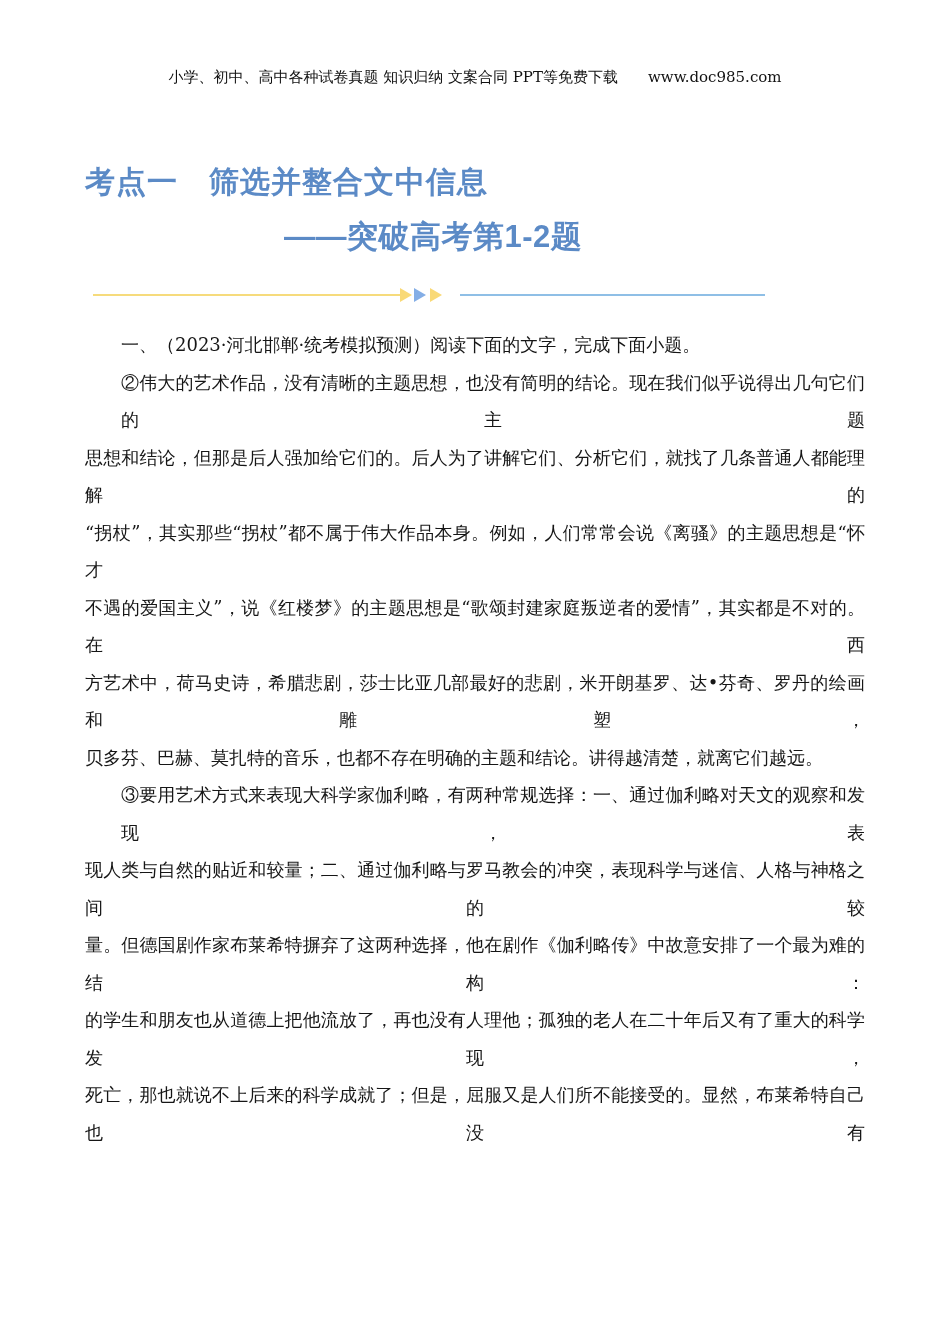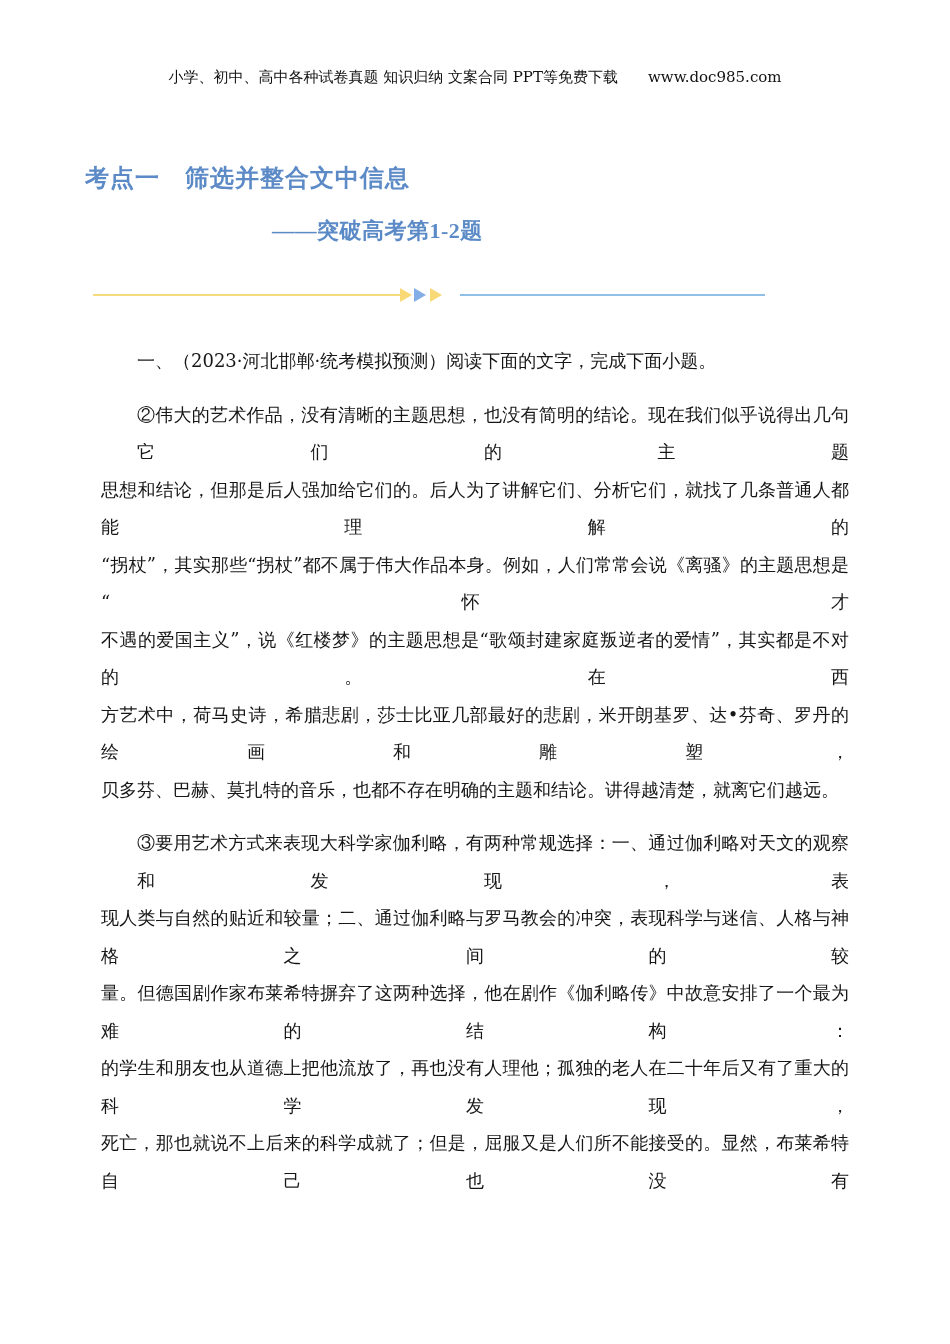--- a/index.html
+++ b/index.html
@@ -20,31 +20,31 @@
   }
   .site-header{
     position:absolute;top:68px;left:0;right:0;
     text-align:center;
     font-size:15px;color:#111111;
     white-space:nowrap;
   }
   .site-header .site-url{display:inline-block;margin-left:30px;}
   .heading-1{
     position:absolute;top:162px;left:85px;
-    font-size:24px;font-weight:bold;
+    font-size:30px;font-weight:bold;
     color:var(--heading-blue);
     font-family:"DejaVu Sans","Liberation Sans",sans-serif;
     letter-spacing:1px;
     white-space:nowrap;
   }
   .heading-2{
-    position:absolute;top:216px;left:272px;
-    font-size:22px;font-weight:bold;
+    position:absolute;top:216px;left:284px;
+    font-size:31px;font-weight:bold;
     color:var(--heading-blue);
-    font-family:Liberation Serif, serif;
+    font-family:Liberation Sans, sans-serif;
     letter-spacing:0.5px;
     white-space:nowrap;
   }
   .divider{position:absolute;top:286px;left:0;right:0;height:18px;}
   .divider .rule-yellow{
     position:absolute;left:93px;width:307px;top:8px;height:2px;
     background:var(--rule-yellow);
   }
   .divider .rule-blue{
     position:absolute;left:460px;width:305px;top:8px;height:2px;
@@ -57,21 +57,21 @@
     border-left:12px solid var(--arrow-yellow);
   }
   .divider .tri.t1{left:400px;}
   .divider .tri.t2{left:414px;border-left-color:var(--arrow-blue);}
   .divider .tri.t3{left:430px;}
   .doc-body{
     position:absolute;top:326px;left:85px;width:780px;
     font-size:18px;line-height:37.5px;
     color:var(--text-color);
   }
-  .para{margin:16px;padding:0;}
+  .para{margin:0;padding:0;}
   .line{white-space:normal;text-align:left;}
   .line.full{text-align:justify;text-align-last:justify;}
   .line.indent{padding-left:36px;}
 </style>
 </head>
 <body>
 
 <div class="page">
 
   <div class="site-header">

